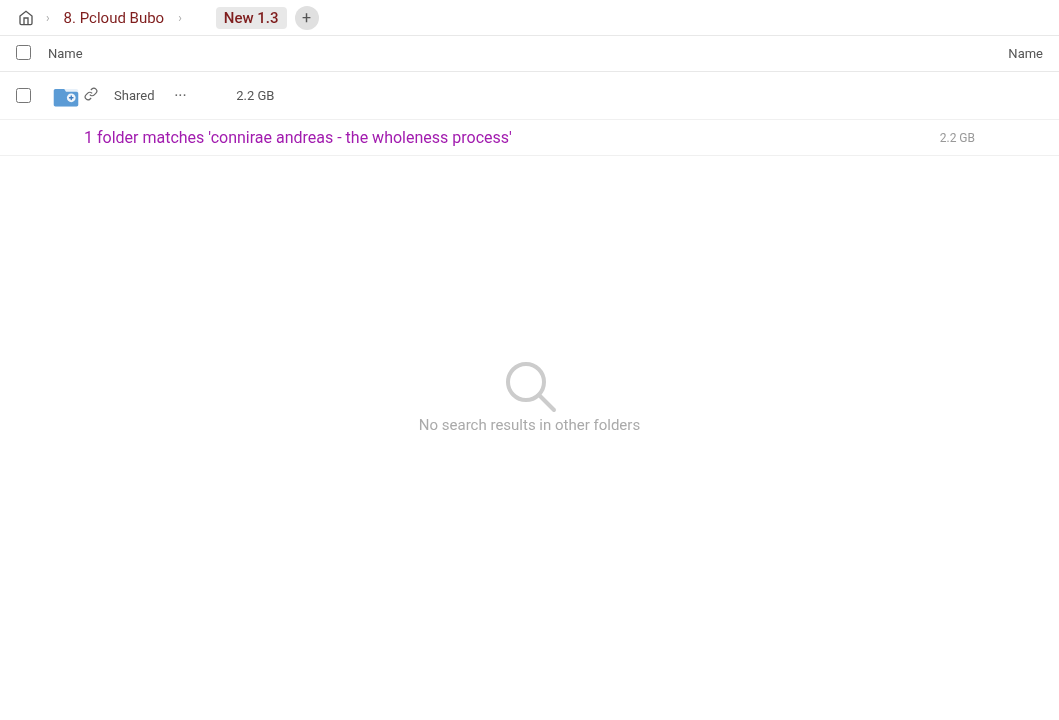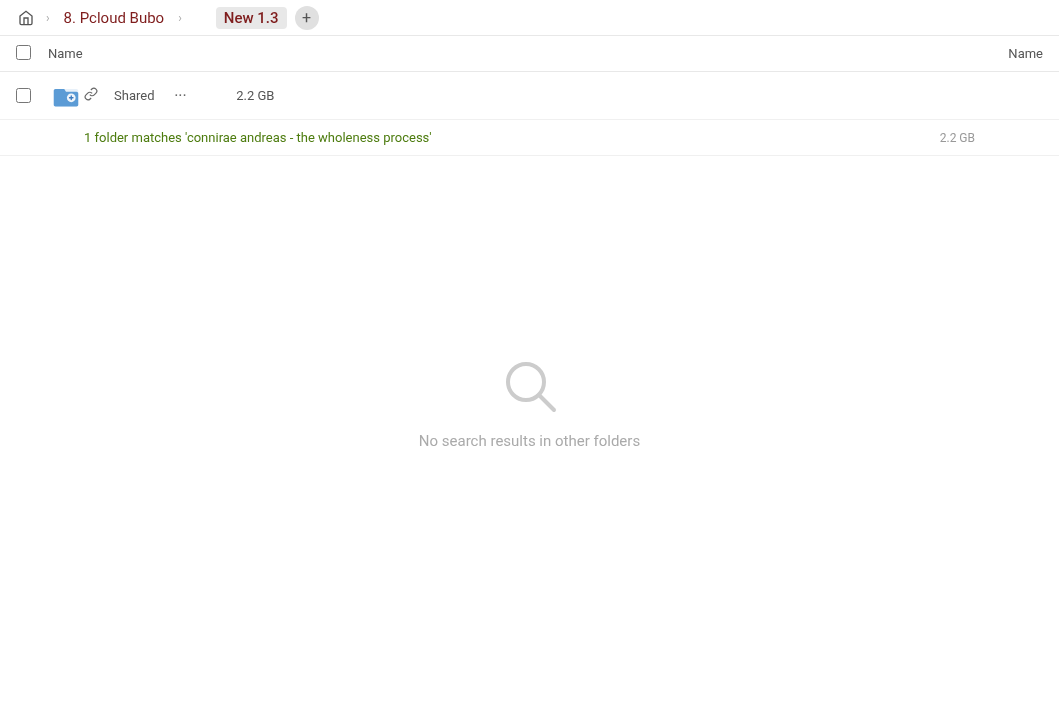--- a/index.html
+++ b/index.html
@@ -183,39 +183,39 @@
     .match-row {
       display: flex;
       align-items: center;
       padding: 0 84px;
       height: 36px;
       border-bottom: 1px solid #f0f0f0;
     }
 
     .match-text {
       flex: 1;
-      font-size: 13px;
-      color: #4d7c0f;
+      font-size: 16px;
+      color: #a21caf;
     }
 
     .match-size {
       width: 80px;
       text-align: right;
       font-size: 12px;
       color: #999;
     }
 
     
     .empty-state {
       display: flex;
       flex-direction: column;
       align-items: center;
       justify-content: center;
       margin-top: 200px;
-      gap: 16px;
+      gap: 0;
     }
 
     .empty-search-icon {
       width: 60px;
       height: 60px;
       color: #ccc;
     }
 
     .empty-text {
       font-size: 15px;

